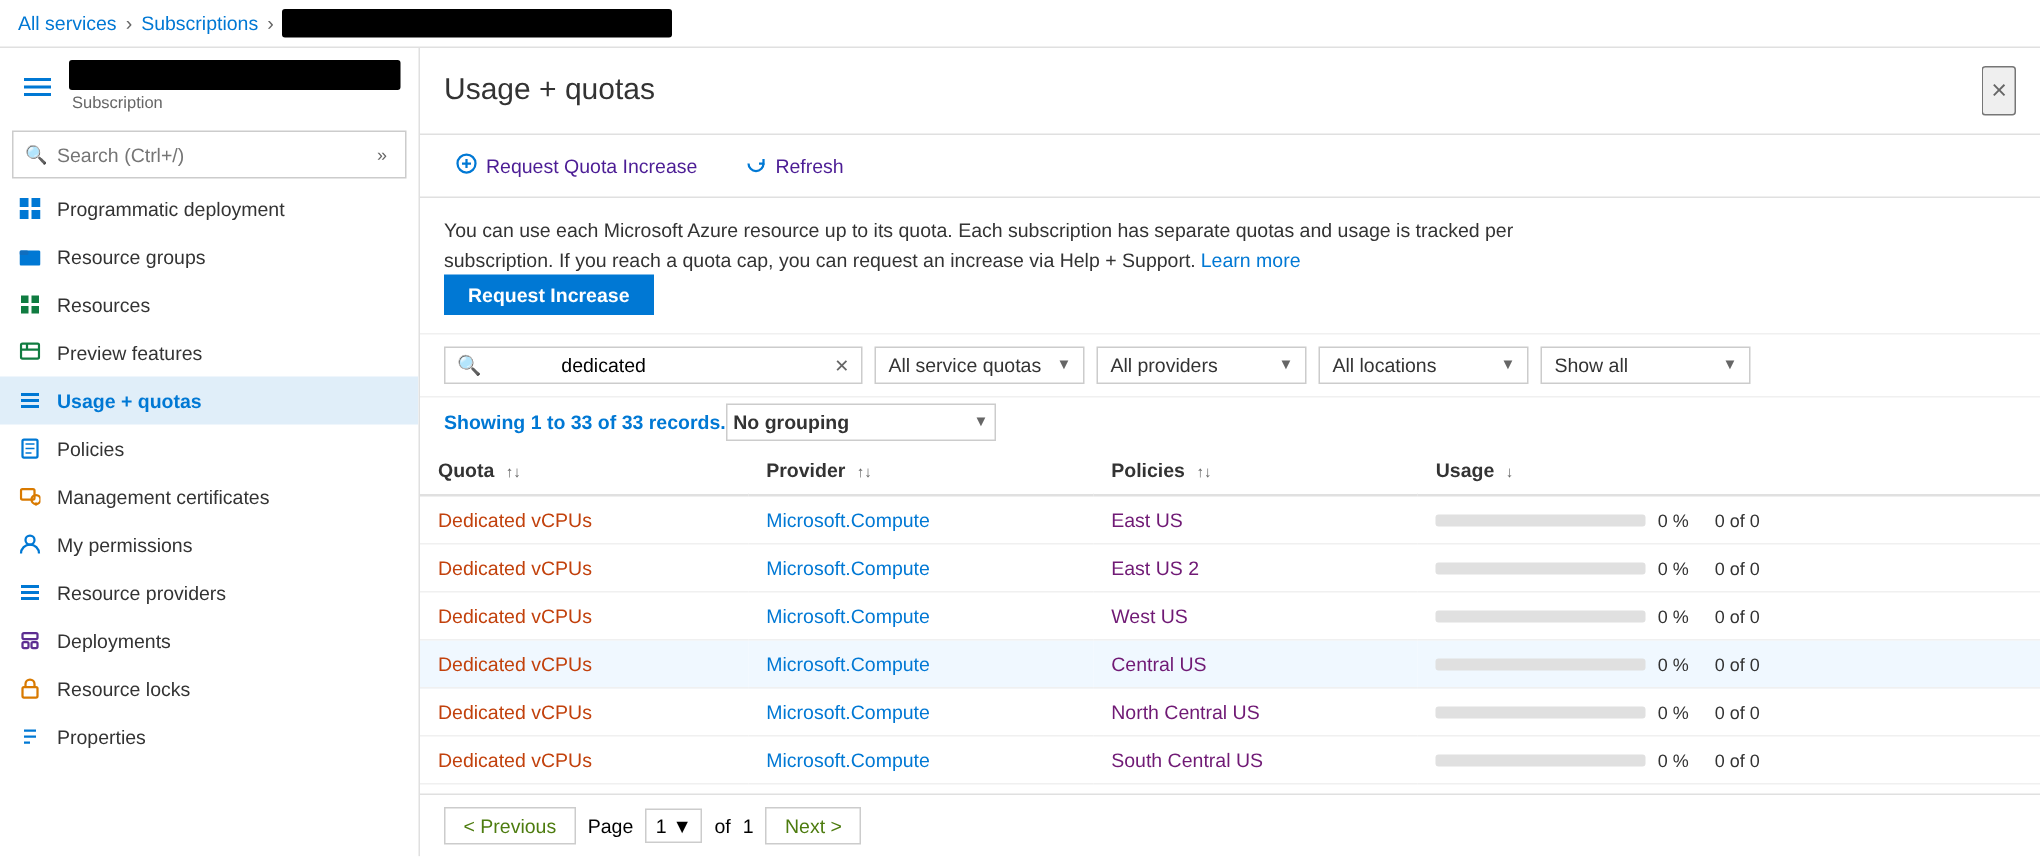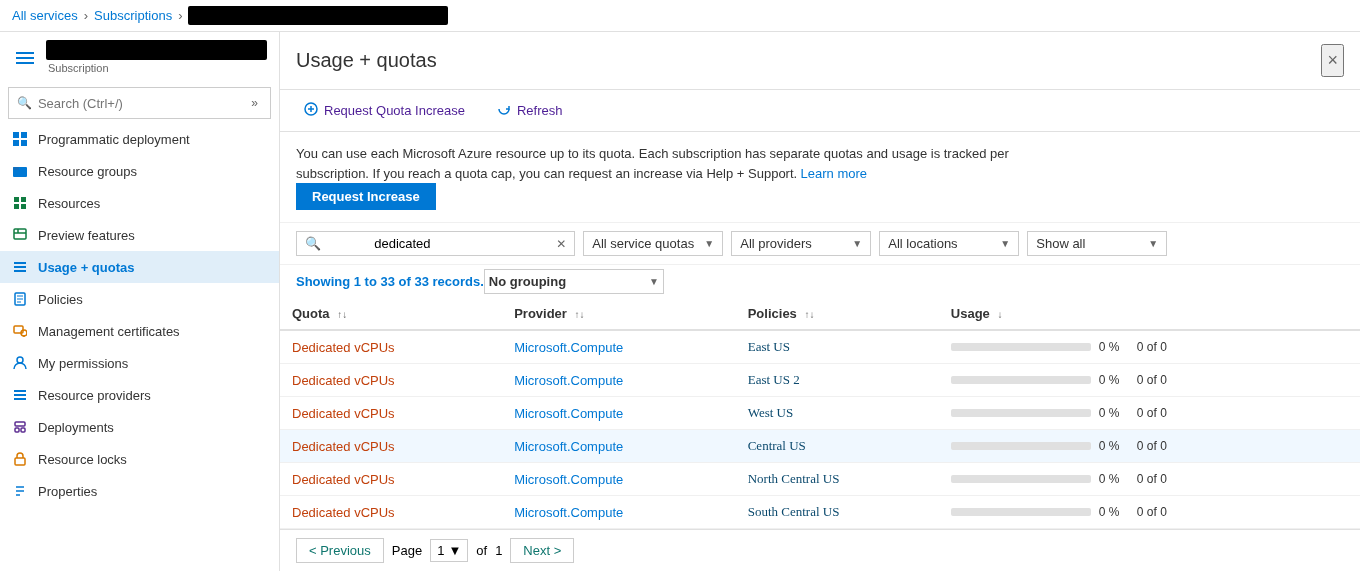--- a/index.html
+++ b/index.html
@@ -66,30 +66,30 @@
 
     
     .table-container { flex: 1; overflow-y: auto; overflow-x: hidden; position: relative; }
     .data-table { width: 100%; border-collapse: collapse; }
     .data-table th { padding: 8px 12px; text-align: left; font-weight: 600; font-size: 13px; color: #333; border-bottom: 2px solid #e0e0e0; background: #fff; position: sticky; top: 0; z-index: 1; }
     .data-table td { padding: 8px 12px; font-size: 13px; border-bottom: 1px solid #f0f0f0; }
     .data-table tr.highlighted { background: #f0f8ff; }
     .sort-icon { color: #666; font-size: 10px; margin-left: 4px; }
     .quota-name { color: #c2410c; cursor: pointer; }
     .provider-name { color: #0078d4; cursor: pointer; }
-    .location-name { color: #0c4a6e; cursor: pointer; font-family: Liberation Serif, serif; }
+    .location-name { color: #701a75; cursor: pointer; }
     .usage-bar-container { display: flex; align-items: center; gap: 8px; min-width: 200px; }
     .usage-bar-track { width: 140px; height: 8px; background: #e0e0e0; border-radius: 2px; }
     .usage-bar-fill { height: 8px; background: #a0a0a0; border-radius: 2px; }
     .usage-pct { font-size: 12px; color: #333; min-width: 30px; }
     .usage-count { font-size: 12px; color: #333; }
 
     
     .pagination { display: flex; align-items: center; padding: 8px 16px; gap: 8px; border-top: 1px solid #e0e0e0; }
-    .page-btn { border: 1px solid #ccc; background: #fff; padding: 4px 12px; cursor: pointer; font-size: 13px; color: #0f766e; }
+    .page-btn { border: 1px solid #ccc; background: #fff; padding: 4px 12px; cursor: pointer; font-size: 13px; color: #4d7c0f; }
     .page-btn:disabled { color: #aaa; cursor: default; }
     .page-select { display: flex; align-items: center; border: 1px solid #ccc; padding: 3px 6px; gap: 4px; cursor: pointer; }
 
     
     .table-container::-webkit-scrollbar { width: 8px; }
     .table-container::-webkit-scrollbar-track { background: #f1f1f1; }
     .table-container::-webkit-scrollbar-thumb { background: #c1c1c1; }
 
     
     .sidebar { position: relative; }

